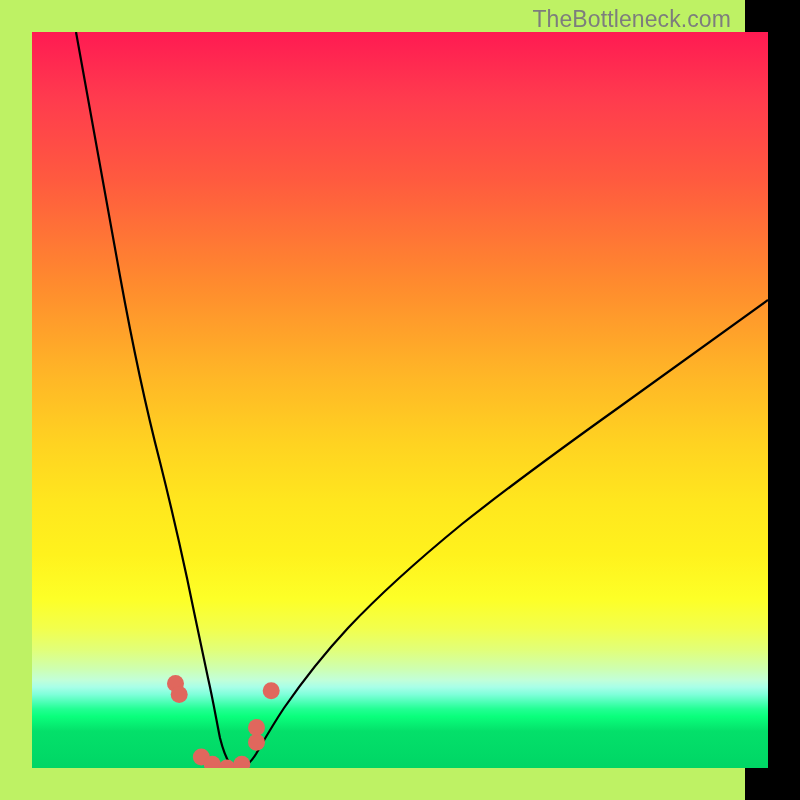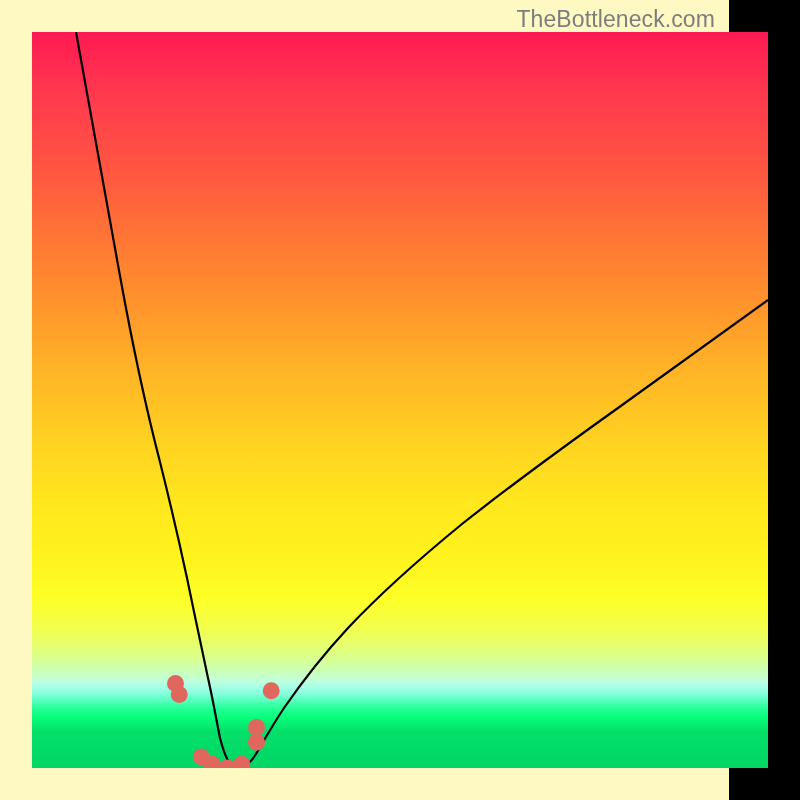--- a/index.html
+++ b/index.html
@@ -8,21 +8,22 @@
     width: 800px;
     height: 800px;
     overflow: hidden;
     background: #000;
     font-family: Arial, Helvetica, sans-serif;
   }
   .outer {
     position: relative;
     width: 729px;
     height: 800px;
-    background: #fef9c3;
+    background: #bef264;
+    padding-left: 16px;
   }
   .plot-area {
     position: absolute;
     left: 32px;
     top: 32px;
     width: 736px;
     height: 736px;
     background: linear-gradient(to bottom,
       #ff1a52 0%,
       #ff3b4e 9%,

